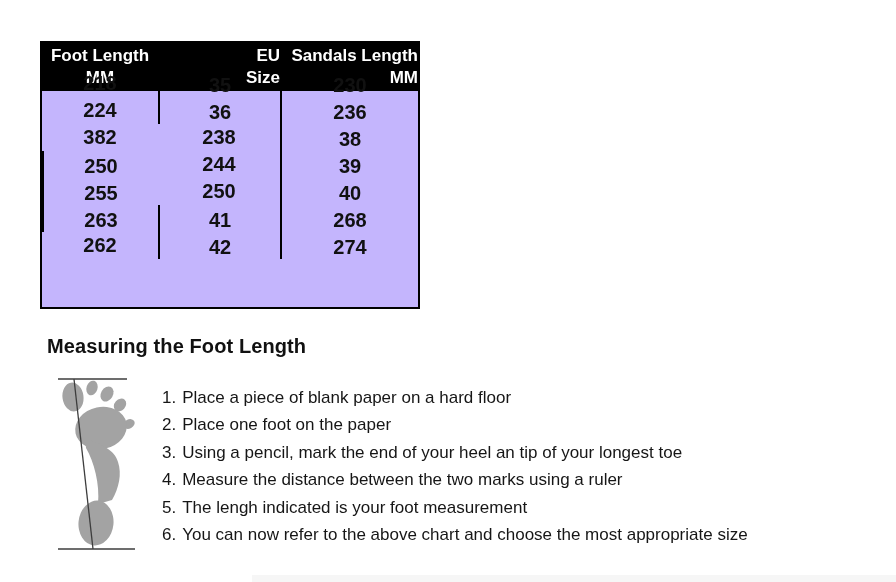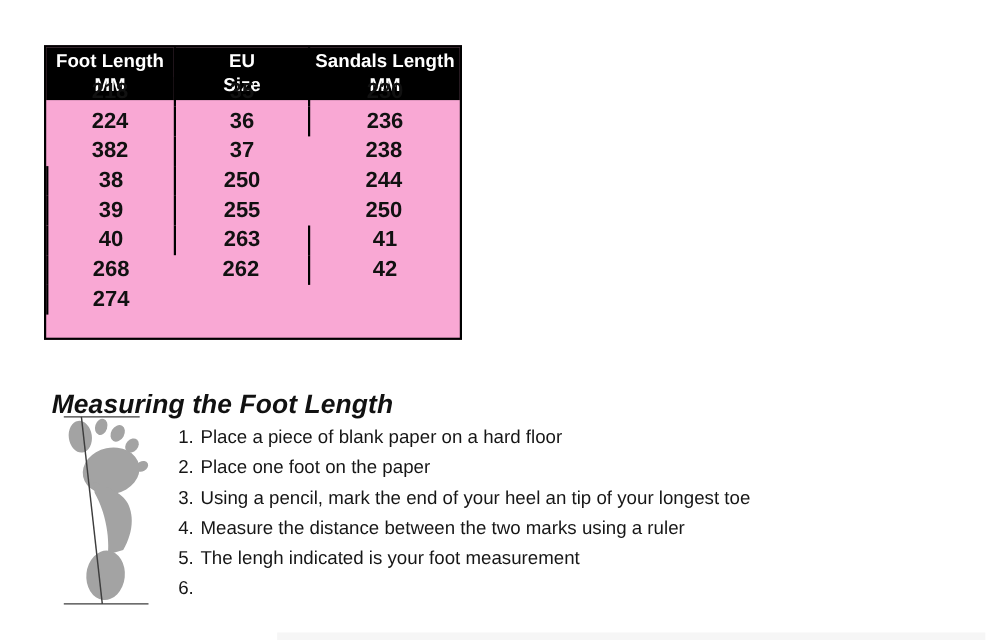--- a/index.html
+++ b/index.html
@@ -7,43 +7,42 @@
   body { font-family: "Liberation Sans", sans-serif; color: #1a1a1a; position: relative; }
 
   
   .size-table {
     position: absolute; left: 40px; top: 41px;
     width: 380px; height: 268px;
     border: 2px solid #000;
     display: grid;
     grid-template-columns: 116px 122px 138px;
     grid-auto-rows: 27px;
-    background: #f9a8d4;
+    background: #c4b5fd;
   }
   .size-table .hcell {
     background: #000; color: #fff;
     height: 48px;
     display: flex; flex-direction: column;
     align-items: center; justify-content: center;
     font-size: 17px; font-weight: bold; line-height: 22px;
     text-align: center;
   }
   .size-table .cell {
     display: flex; align-items: center; justify-content: center;
     font-size: 20px; font-weight: bold; color: #111;
   }
-  .size-table .col2, .size-table .col3 { border-left: 2px solid #000; }
+  .size-table .col2, .size-table .col3 { border-left: 2px solid #000; align-items: flex-end; }
   .size-table .hcell.col2, .size-table .hcell.col3 { border-left: 2px solid #000; }
 
   
   .section-heading {
-    position: absolute; left: 47px; top: 354px;
-    font-size: 24px; font-weight: bold; color: #111;
+    position: absolute; left: 47px; top: 335px;
+    font-size: 20px; font-weight: bold; color: #111;
     letter-spacing: 0.1px;
-    font-style: italic;
   }
 
   
   .foot-illustration {
     position: absolute; left: 45px; top: 372px;
     width: 125px; height: 185px;
   }
 
   
   .instructions {
@@ -83,21 +82,20 @@
 
   <div class="cell col1">218</div>
   <div class="cell col2">35</div>
   <div class="cell col3">230</div>
 
   <div class="cell col1">224</div>
   <div class="cell col2">36</div>
   <div class="cell col3">236</div>
 
   <div class="cell col1">382</div>
-  <div class="cell col2">37</div>
 
   <div class="cell col1">238</div>
   <div class="cell col2">38</div>
   <div class="cell col3">250</div>
 
   <div class="cell col1">244</div>
   <div class="cell col2">39</div>
   <div class="cell col3">255</div>
 
   <div class="cell col1">250</div>
@@ -155,16 +153,17 @@
   <div class="step">
     <span class="step-number">4.</span>
     <span>Measure the distance between the two marks using a ruler</span>
   </div>
   <div class="step">
     <span class="step-number">5.</span>
     <span>The lengh indicated is your foot measurement</span>
   </div>
   <div class="step">
     <span class="step-number">6.</span>
+    <span>You can now refer to the above chart and choose the most appropriate size</span>
   </div>
 </div>
 
 <div class="bottom-divider"></div>
 
 </body></html>

